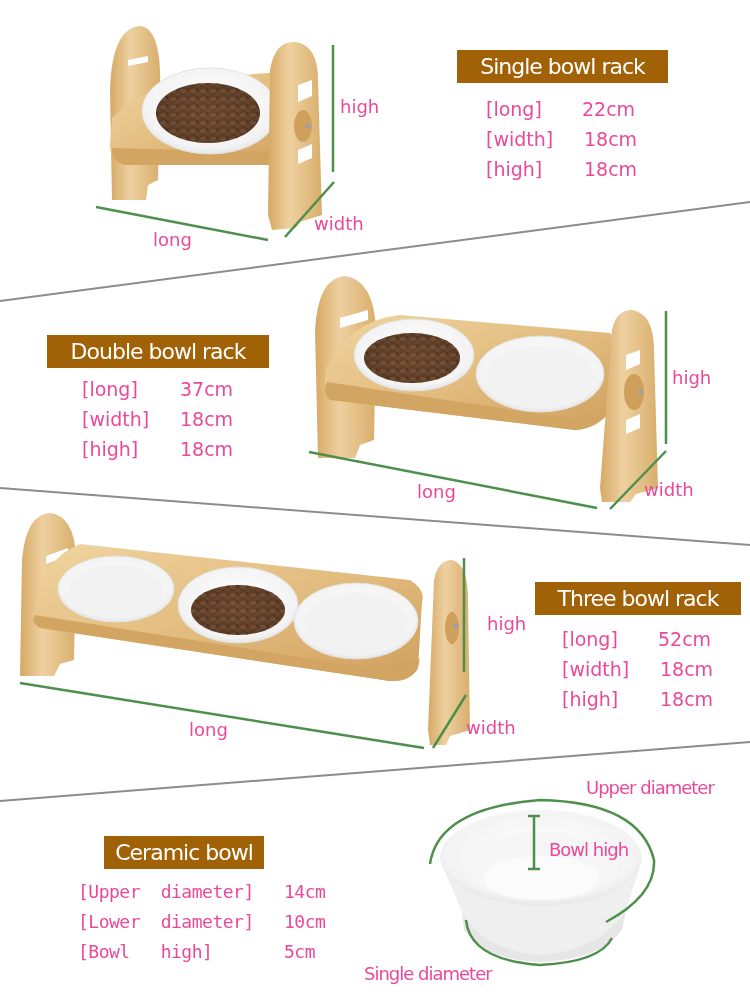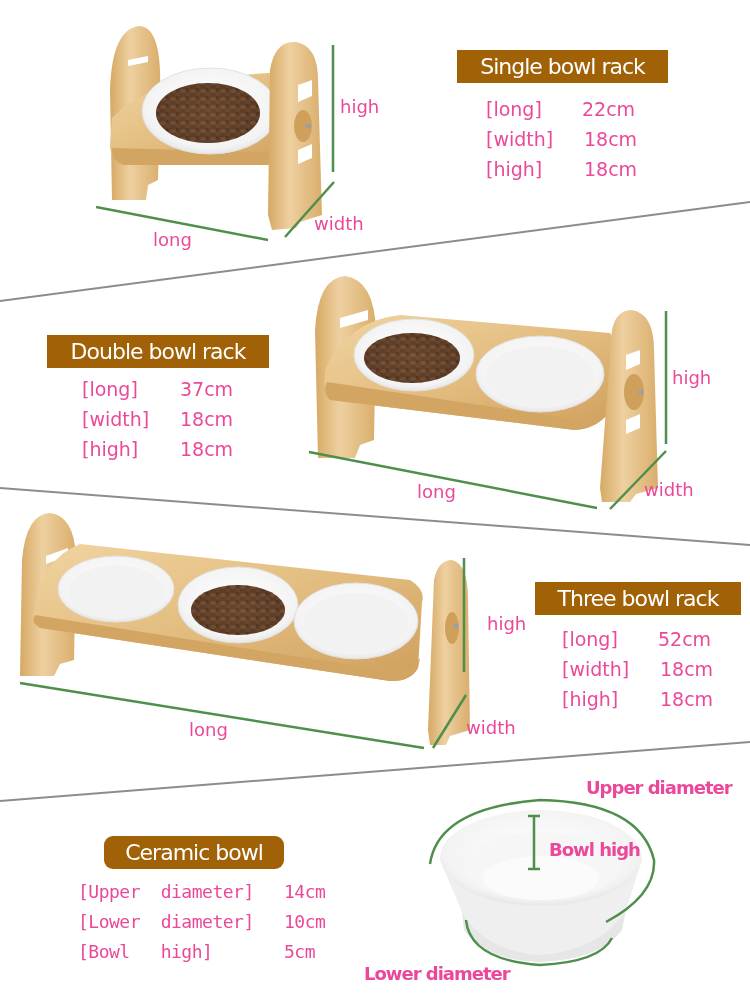--- a/index.html
+++ b/index.html
@@ -5,21 +5,21 @@
   html,body{margin:0;padding:0;background:#fff;}
   body{width:750px;height:1000px;position:relative;overflow:hidden;font-family:"DejaVu Sans","Liberation Sans",sans-serif;}
   svg.layer{position:absolute;left:0;top:0;width:750px;height:1000px;}
   .badge{position:absolute;background:#a16207;color:#fff;font-size:22px;letter-spacing:-1px;line-height:33px;height:33px;text-align:center;white-space:nowrap;font-family:"DejaVu Sans",sans-serif;}
   .spec{position:absolute;font-size:19px;color:#ec4899;line-height:30px;font-family:"DejaVu Sans",sans-serif;}
   .spec .row{display:flex;white-space:nowrap;}
   .spec .k{display:inline-block;}
   .spec .v{display:inline-block;}
   .mono .row{font-family:"DejaVu Sans Mono","Liberation Mono",monospace;font-size:18px;letter-spacing:-0.5px;gap:16px;}
   .lbl{position:absolute;color:#ec4899;font-size:18px;white-space:nowrap;font-family:"DejaVu Sans",sans-serif;}
-  .lbl.tight{letter-spacing:-1px;font-weight:bold;}
+  .lbl.tight{letter-spacing:-1px;}
 </style>
 </head>
 <body>
 
 <svg class="layer" viewBox="0 0 750 1000">
   <defs>
     <linearGradient id="wood" x1="0" y1="0" x2="1" y2="1">
       <stop offset="0" stop-color="#f0d4a0"></stop>
       <stop offset="0.5" stop-color="#e3bd80"></stop>
       <stop offset="1" stop-color="#cf9f5c"></stop>
@@ -187,30 +187,30 @@
     </div>
   <div class="row">
       <span class="k" style="width:98px">[high]</span>
       <span class="v">18cm</span>
     </div>
 </div>
 <div class="lbl" style="left:487px;top:613px;">high</div>
 <div class="lbl" style="left:466px;top:717px;">width</div>
 <div class="lbl" style="left:189px;top:719px;">long</div>
 
-<div class="badge" style="left:104px;top:836px;width:180px;border-radius:9px;">Ceramic bowl</div>
+<div class="badge" style="left:104px;top:836px;width:160px;">Ceramic bowl</div>
 <div class="spec mono" style="left:78px;top:877px;">
   <div class="row">
       <span class="k" style="width:190px;white-space:pre">[Upper  diameter]</span>
       <span class="v" style="width:40px;text-align:right">14cm</span>
     </div>
   <div class="row">
       <span class="k" style="width:190px;white-space:pre">[Lower  diameter]</span>
       <span class="v" style="width:40px;text-align:right">10cm</span>
     </div>
   <div class="row">
       <span class="k" style="width:190px;white-space:pre">[Bowl   high]</span>
       <span class="v" style="width:40px;text-align:left">5cm</span>
     </div>
 </div>
 <div class="lbl tight" style="left:586px;top:777px;">Upper diameter</div>
 <div class="lbl tight" style="left:549px;top:839px;">Bowl high</div>
-<div class="lbl tight" style="left:364px;top:963px;">Lower diameter</div>
+<div class="lbl tight" style="left:364px;top:963px;">Single diameter</div>
 
 </body></html>

